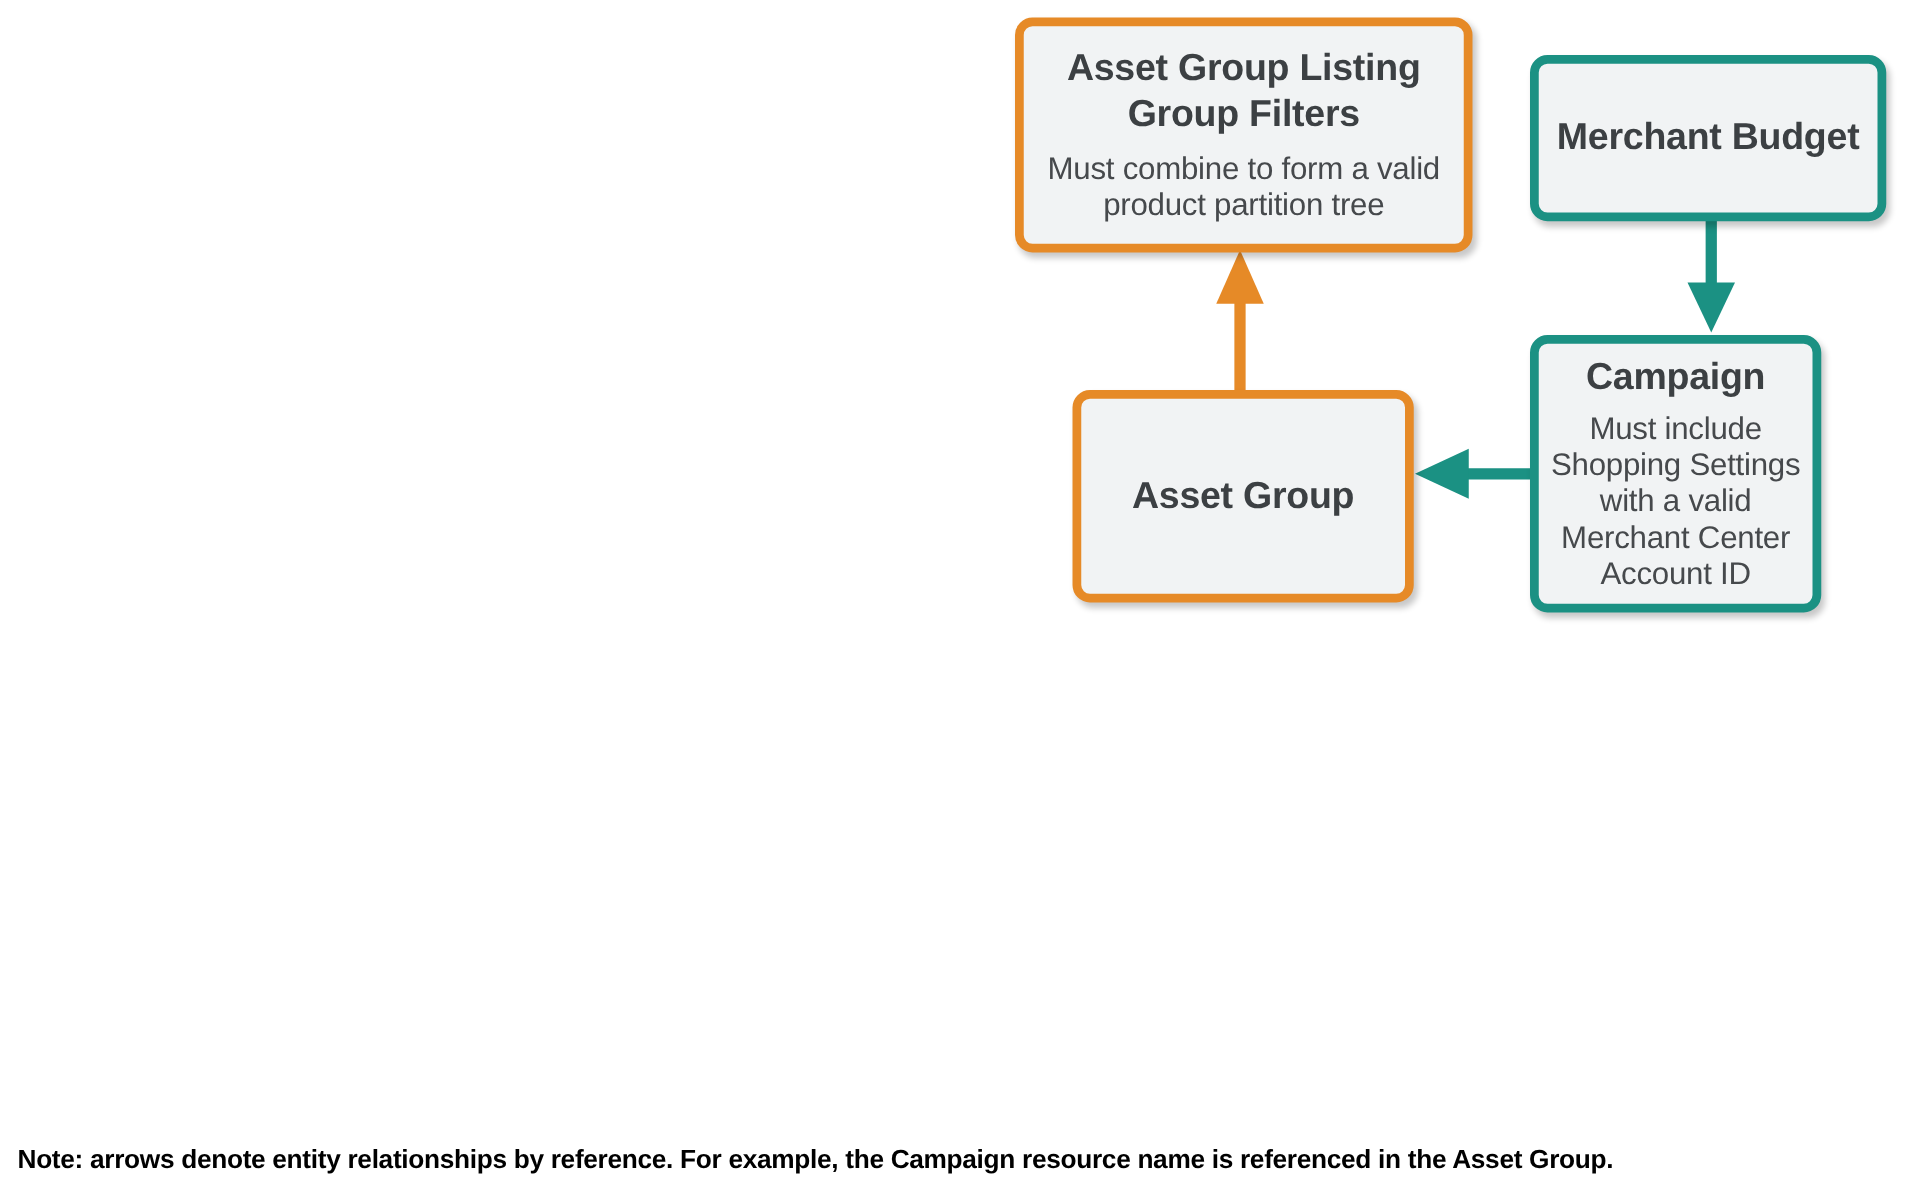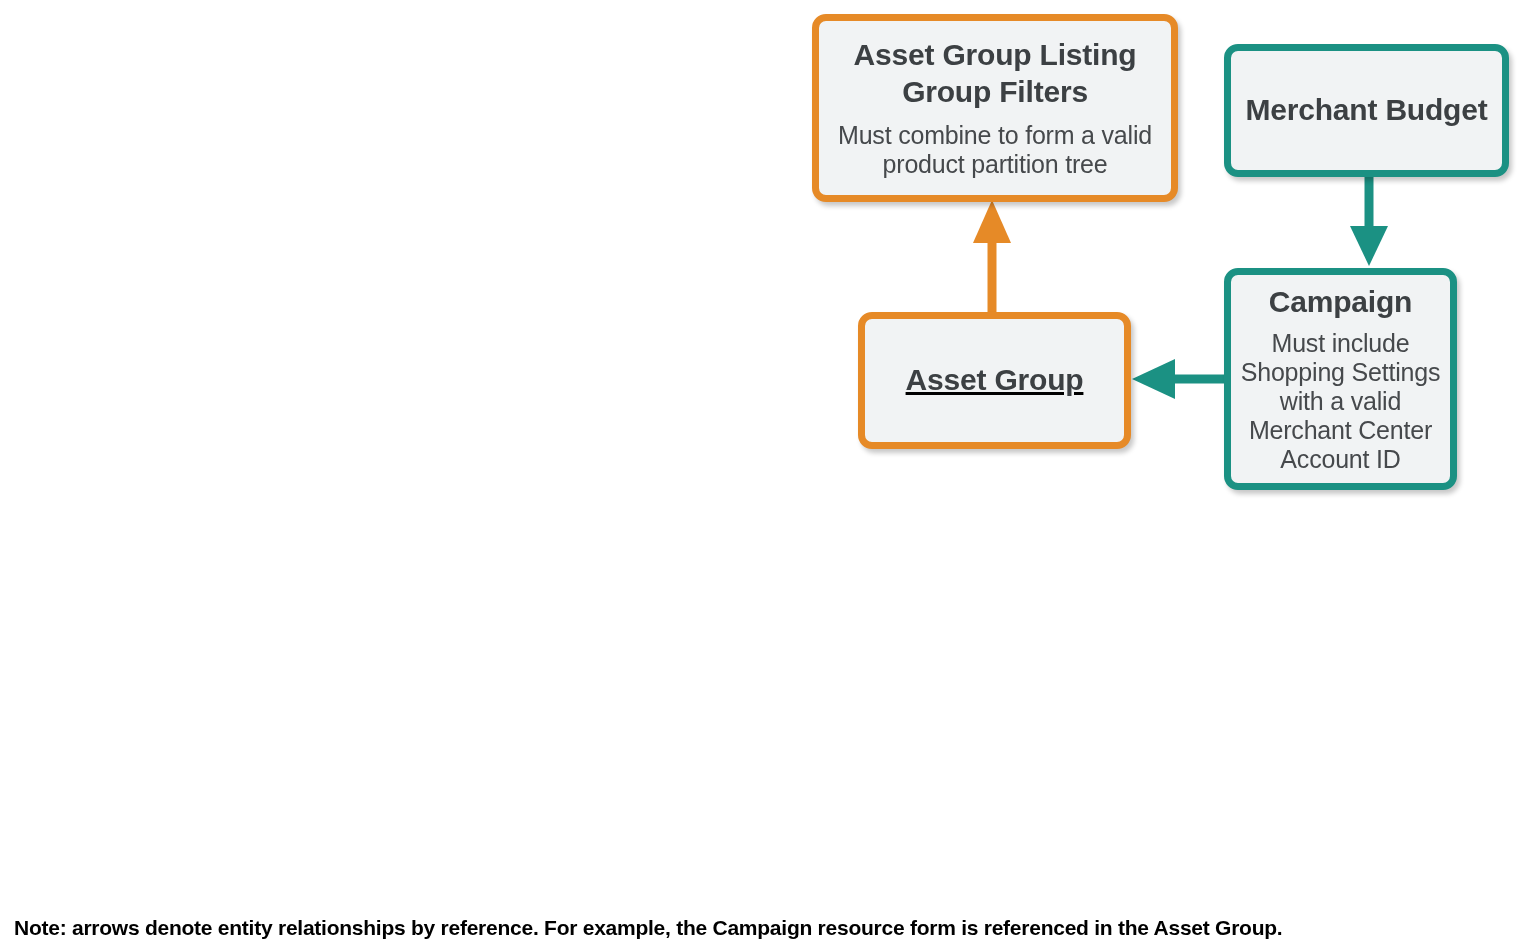--- a/index.html
+++ b/index.html
@@ -66,21 +66,21 @@
     font-weight: normal;
     font-size: 25px;
     line-height: 1.16;
     letter-spacing: -0.2px;
     margin-top: 6px;
   }
 
   
   #node-aglgf     { left: 812px;  top: 14px;  width: 366px; height: 188px; }
   #node-budget    { left: 1224px; top: 44px;  width: 285px; height: 133px; }
-  #node-assetgrp  { left: 858px;  top: 312px; width: 273px; height: 137px; text-decoration: underline; }
+  #node-assetgrp  { left: 858px;  top: 312px; width: 273px; height: 170px; }
   #node-campaign  { left: 1224px; top: 268px; width: 233px; height: 222px; }
 
   #node-aglgf .node-desc { margin-top: 10px; }
   #node-campaign .node-desc { margin-top: 8px; }
 
   
   #footer-note {
     position: absolute;
     left: 14px;
     top: 916px;
@@ -126,15 +126,15 @@
 
   <div class="node orange" id="node-assetgrp">
     <div class="node-title">Asset Group</div>
   </div>
 
   <div class="node teal" id="node-campaign">
     <div class="node-title">Campaign</div>
     <div class="node-desc">Must include Shopping Settings with a valid Merchant Center Account ID</div>
   </div>
 
-  <div id="footer-note">Note: arrows denote entity relationships by reference. For example, the Campaign resource form is referenced in the Asset Group.</div>
+  <div id="footer-note">Note: arrows denote entity relationships by reference. For example, the Campaign resource name is referenced in the Asset Group.</div>
 
 </div>
 
 </body></html>

